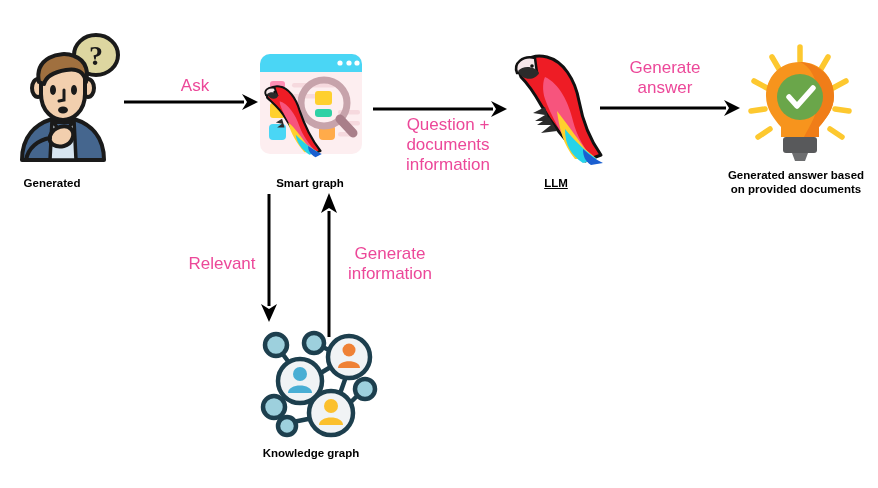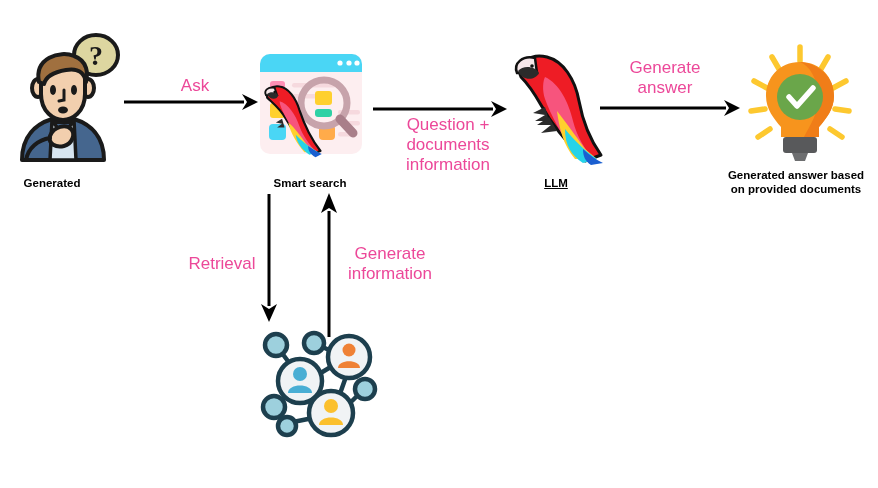--- a/index.html
+++ b/index.html
@@ -115,21 +115,21 @@
         <path d="M44 62 C54 70 64 84 74 98 L92 110 L70 110 C58 96 48 80 44 62 Z" fill="#ffd02e"></path>
         <path d="M56 82 C66 92 78 102 92 110 L78 114 C66 106 58 96 56 82 Z" fill="#25d3e8"></path>
         <path d="M76 100 C84 106 92 110 98 113 L88 118 C80 114 76 108 76 100 Z" fill="#1a5fd0"></path>
         <path d="M8 18 C4 10 12 4 22 6 L26 18 Z" fill="#f6e7ea" stroke="#111111" stroke-width="3"></path>
         <path d="M10 16 C14 12 24 12 28 18 C26 26 14 26 10 16 Z" fill="#2b2b2b"></path>
         <circle cx="22" cy="13" r="2" fill="#111111"></circle>
         <path d="M34 56 L24 62 L34 64 L26 70 L38 70 Z" fill="#2b2b2b"></path>
       </g>
     </svg>
   </div>
-  <div class="caption" style="left:250px; top:176px; width:120px;">Smart search</div>
+  <div class="caption" style="left:250px; top:176px; width:120px;">Smart graph</div>
 
   <div class="node" style="left:505px; top:53px; width:100px; height:112px;">
     <svg width="100" height="112" viewBox="0 0 100 112">
 
       <path d="M16 24 C10 10 26 0 42 4 C58 8 70 26 74 48 C78 70 86 88 96 102 L80 108
                C62 90 46 70 36 52 C28 38 22 30 16 24 Z" fill="#ee1c25" stroke="#111111" stroke-width="3" stroke-linejoin="round"></path>
 
       <path d="M40 24 C54 30 64 50 68 68 C72 84 80 96 88 106 L70 100
                C56 82 46 62 40 46 C37 37 38 28 40 24 Z" fill="#f7547d"></path>
 
@@ -207,20 +207,21 @@
 
       <circle cx="97" cy="30" r="21" fill="#f0f3f5" stroke="#1d3f4e" stroke-width="4.5"></circle>
       <circle cx="97" cy="23" r="6.5" fill="#ef8135"></circle>
       <path d="M86 41 C86 32 108 32 108 41 Z" fill="#ef8135"></path>
 
       <circle cx="79" cy="86" r="22" fill="#f0f3f5" stroke="#1d3f4e" stroke-width="4.5"></circle>
       <circle cx="79" cy="79" r="7" fill="#fbc02d"></circle>
       <path d="M67 98 C67 88 91 88 91 98 Z" fill="#fbc02d"></path>
     </svg>
   </div>
+  <div class="caption" style="left:241px; top:446px; width:140px;">Knowledge graph</div>
 
   <div class="arrow" style="left:124px; top:92px;">
     <svg width="140" height="20" viewBox="0 0 140 20">
       <line x1="0" y1="10" x2="120" y2="10" stroke="#000000" stroke-width="3"></line>
       <path d="M118 2 L134 10 L118 18 L123 10 Z" fill="#000000"></path>
     </svg>
   </div>
   <div class="edge-label" style="left:162px; top:76px; width:66px;">Ask</div>
 
   <div class="arrow" style="left:373px; top:100px;">
@@ -240,21 +241,21 @@
   </div>
   <div class="edge-label" style="left:612px; top:58px; width:106px;">Generate
 answer</div>
 
   <div class="arrow" style="left:260px; top:194px;">
     <svg width="20" height="132" viewBox="0 0 20 132">
       <line x1="9" y1="0" x2="9" y2="112" stroke="#000000" stroke-width="3"></line>
       <path d="M1 110 L9 128 L17 110 L9 115 Z" fill="#000000"></path>
     </svg>
   </div>
-  <div class="edge-label" style="left:182px; top:254px; width:80px;">Retrieval</div>
+  <div class="edge-label" style="left:182px; top:254px; width:80px;">Relevant</div>
 
   <div class="arrow" style="left:320px; top:191px;">
     <svg width="20" height="148" viewBox="0 0 20 148">
       <line x1="9" y1="20" x2="9" y2="146" stroke="#000000" stroke-width="3"></line>
       <path d="M1 22 L9 2 L17 22 L9 17 Z" fill="#000000"></path>
     </svg>
   </div>
   <div class="edge-label" style="left:334px; top:244px; width:112px;">Generate
 information</div>
 

